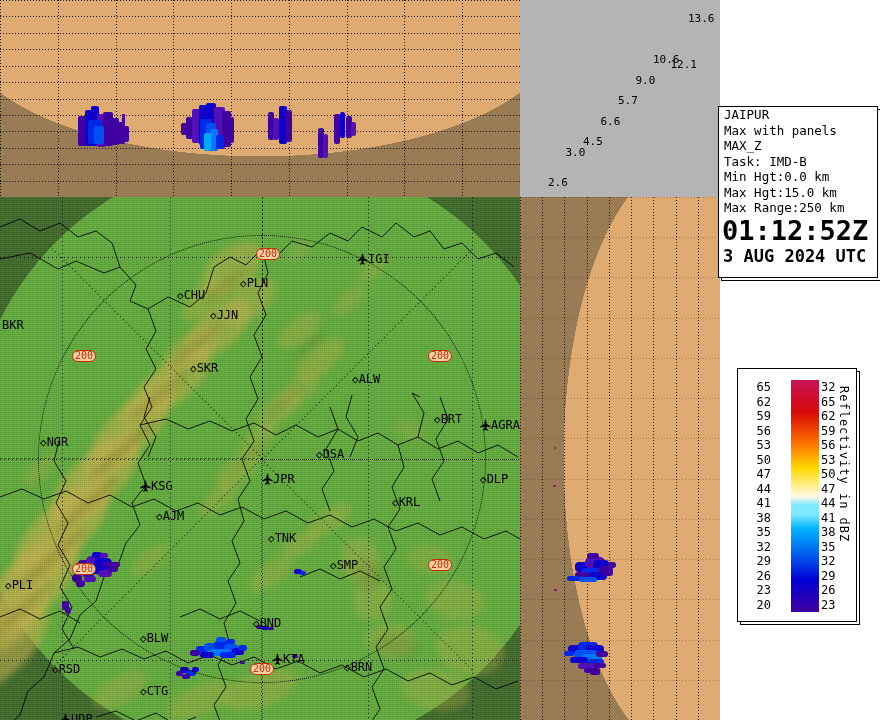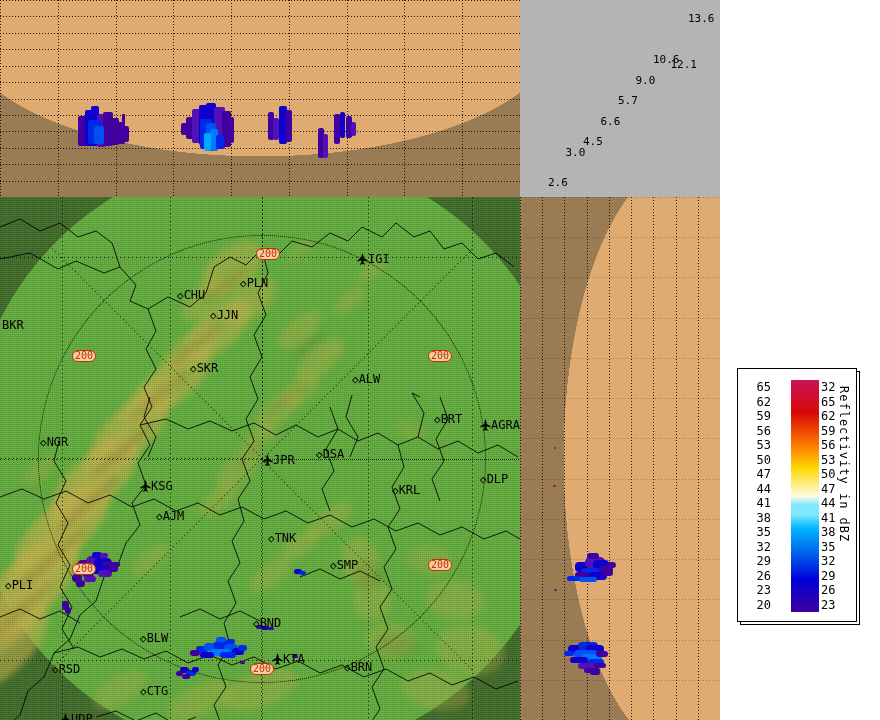--- a/index.html
+++ b/index.html
@@ -359,30 +359,30 @@
         <div class="city" style="left: 190px; top: 164px;"><span class="gly" style="font-size: 11px;">◇ </span><span>SKR</span></div>
         <div class="city" style="left: 357px; top: 55px;"><span class="gly"><svg width="11" height="12" viewBox="0 0 11 12" style="vertical-align:-2px">
               <path d="M5.5 0 L6.6 3.2 L6.6 5.0 L10.6 7.2 L10.6 8.4 L6.6 7.3 L6.6 9.8 L8.0 10.9 L8.0 11.7 L5.5 11.0 L3.0 11.7 L3.0 10.9 L4.4 9.8 L4.4 7.3 L0.4 8.4 L0.4 7.2 L4.4 5.0 L4.4 3.2 Z" fill="#000"></path>
             </svg></span><span>IGI</span></div>
         <div class="city" style="left: 352px; top: 175px;"><span class="gly" style="font-size: 11px;">◇ </span><span>ALW</span></div>
         <div class="city" style="left: 434px; top: 215px;"><span class="gly" style="font-size: 11px;">◇ </span><span>BRT</span></div>
         <div class="city" style="left: 480px; top: 221px;"><span class="gly"><svg width="11" height="12" viewBox="0 0 11 12" style="vertical-align:-2px">
               <path d="M5.5 0 L6.6 3.2 L6.6 5.0 L10.6 7.2 L10.6 8.4 L6.6 7.3 L6.6 9.8 L8.0 10.9 L8.0 11.7 L5.5 11.0 L3.0 11.7 L3.0 10.9 L4.4 9.8 L4.4 7.3 L0.4 8.4 L0.4 7.2 L4.4 5.0 L4.4 3.2 Z" fill="#000"></path>
             </svg></span><span>AGRA</span></div>
         <div class="city" style="left: 40px; top: 238px;"><span class="gly" style="font-size: 11px;">◇ </span><span>NGR</span></div>
-        <div class="city" style="left: 262px; top: 256px;"><span class="gly"><svg width="11" height="12" viewBox="0 0 11 12" style="vertical-align:-2px">
+        <div class="city" style="left: 262px; top: 275px;"><span class="gly"><svg width="11" height="12" viewBox="0 0 11 12" style="vertical-align:-2px">
               <path d="M5.5 0 L6.6 3.2 L6.6 5.0 L10.6 7.2 L10.6 8.4 L6.6 7.3 L6.6 9.8 L8.0 10.9 L8.0 11.7 L5.5 11.0 L3.0 11.7 L3.0 10.9 L4.4 9.8 L4.4 7.3 L0.4 8.4 L0.4 7.2 L4.4 5.0 L4.4 3.2 Z" fill="#000"></path>
             </svg></span><span>JPR</span></div>
         <div class="city" style="left: 316px; top: 250px;"><span class="gly" style="font-size: 11px;">◇ </span><span>DSA</span></div>
         <div class="city" style="left: 480px; top: 275px;"><span class="gly" style="font-size: 11px;">◇ </span><span>DLP</span></div>
         <div class="city" style="left: 140px; top: 282px;"><span class="gly"><svg width="11" height="12" viewBox="0 0 11 12" style="vertical-align:-2px">
               <path d="M5.5 0 L6.6 3.2 L6.6 5.0 L10.6 7.2 L10.6 8.4 L6.6 7.3 L6.6 9.8 L8.0 10.9 L8.0 11.7 L5.5 11.0 L3.0 11.7 L3.0 10.9 L4.4 9.8 L4.4 7.3 L0.4 8.4 L0.4 7.2 L4.4 5.0 L4.4 3.2 Z" fill="#000"></path>
             </svg></span><span>KSG</span></div>
         <div class="city" style="left: 156px; top: 312px;"><span class="gly" style="font-size: 11px;">◇ </span><span>AJM</span></div>
-        <div class="city" style="left: 392px; top: 286px;"><span class="gly" style="font-size: 11px;">◇ </span><span>KRL</span></div>
+        <div class="city" style="left: 392px; top: 298px;"><span class="gly" style="font-size: 11px;">◇ </span><span>KRL</span></div>
         <div class="city" style="left: 268px; top: 334px;"><span class="gly" style="font-size: 11px;">◇ </span><span>TNK</span></div>
         <div class="city" style="left: 330px; top: 361px;"><span class="gly" style="font-size: 11px;">◇ </span><span>SMP</span></div>
         <div class="city" style="left: 5px; top: 381px;"><span class="gly" style="font-size: 11px;">◇ </span><span>PLI</span></div>
         <div class="city" style="left: 253px; top: 419px;"><span class="gly" style="font-size: 11px;">◇ </span><span>BND</span></div>
         <div class="city" style="left: 140px; top: 434px;"><span class="gly" style="font-size: 11px;">◇ </span><span>BLW</span></div>
         <div class="city" style="left: 52px; top: 465px;"><span class="gly" style="font-size: 11px;">◇ </span><span>RSD</span></div>
         <div class="city" style="left: 272px; top: 455px;"><span class="gly"><svg width="11" height="12" viewBox="0 0 11 12" style="vertical-align:-2px">
               <path d="M5.5 0 L6.6 3.2 L6.6 5.0 L10.6 7.2 L10.6 8.4 L6.6 7.3 L6.6 9.8 L8.0 10.9 L8.0 11.7 L5.5 11.0 L3.0 11.7 L3.0 10.9 L4.4 9.8 L4.4 7.3 L0.4 8.4 L0.4 7.2 L4.4 5.0 L4.4 3.2 Z" fill="#000"></path>
             </svg></span><span>KTA</span></div>
         <div class="city" style="left: 344px; top: 463px;"><span class="gly" style="font-size: 11px;">◇ </span><span>BRN</span></div>
@@ -452,20 +452,31 @@
         <div class="echo" style="left: 64px; top: 471px; width: 16px; height: 5px; background: rgb(64, 0, 160); transform: rotate(0deg); opacity: 1; border-radius: 3px;"></div>
         <div class="echo" style="left: 76px; top: 454px; width: 12px; height: 6px; background: rgb(64, 0, 160); transform: rotate(0deg); opacity: 1; border-radius: 3px;"></div>
         <div class="echo" style="left: 44px; top: 454px; width: 10px; height: 5px; background: rgb(0, 40, 232); transform: rotate(0deg); opacity: 1; border-radius: 3px;"></div>
         <div class="echo" style="left: 70px; top: 474px; width: 10px; height: 4px; background: rgb(64, 0, 160); transform: rotate(0deg); opacity: 1; border-radius: 2px;"></div>
         <div class="echo" style="left: 34px; top: 250px; width: 2px; height: 2px; background: rgb(176, 16, 80); transform: rotate(0deg); opacity: 1; border-radius: 1px;"></div>
         <div class="echo" style="left: 33px; top: 288px; width: 3px; height: 2px; background: rgb(160, 16, 106); transform: rotate(0deg); opacity: 1; border-radius: 1px;"></div>
         <div class="echo" style="left: 34px; top: 392px; width: 3px; height: 2px; background: rgb(122, 16, 128); transform: rotate(0deg); opacity: 1; border-radius: 1px;"></div>
       </div>
   </div>
 
+  <div id="info-box">
+    <div class="ln">JAIPUR</div>
+    <div class="ln">Max with panels</div>
+    <div class="ln">MAX_Z</div>
+    <div class="ln">Task: IMD-B</div>
+    <div class="ln">Min Hgt:0.0 km</div>
+    <div class="ln">Max Hgt:15.0 km</div>
+    <div class="ln">Max Range:250 km</div>
+    <div class="time">01:12:52Z</div>
+    <div class="date">3 AUG 2024 UTC</div>
+  </div>
 
   <div id="legend-box">
     <div id="legend-inner">
       <div id="legend-left">
           <div class="lg-left" style="top: 4px;">65</div>
           <div class="lg-left" style="top: 18.5px;">62</div>
           <div class="lg-left" style="top: 33px;">59</div>
           <div class="lg-left" style="top: 47.5px;">56</div>
           <div class="lg-left" style="top: 62px;">53</div>
           <div class="lg-left" style="top: 76.5px;">50</div>

